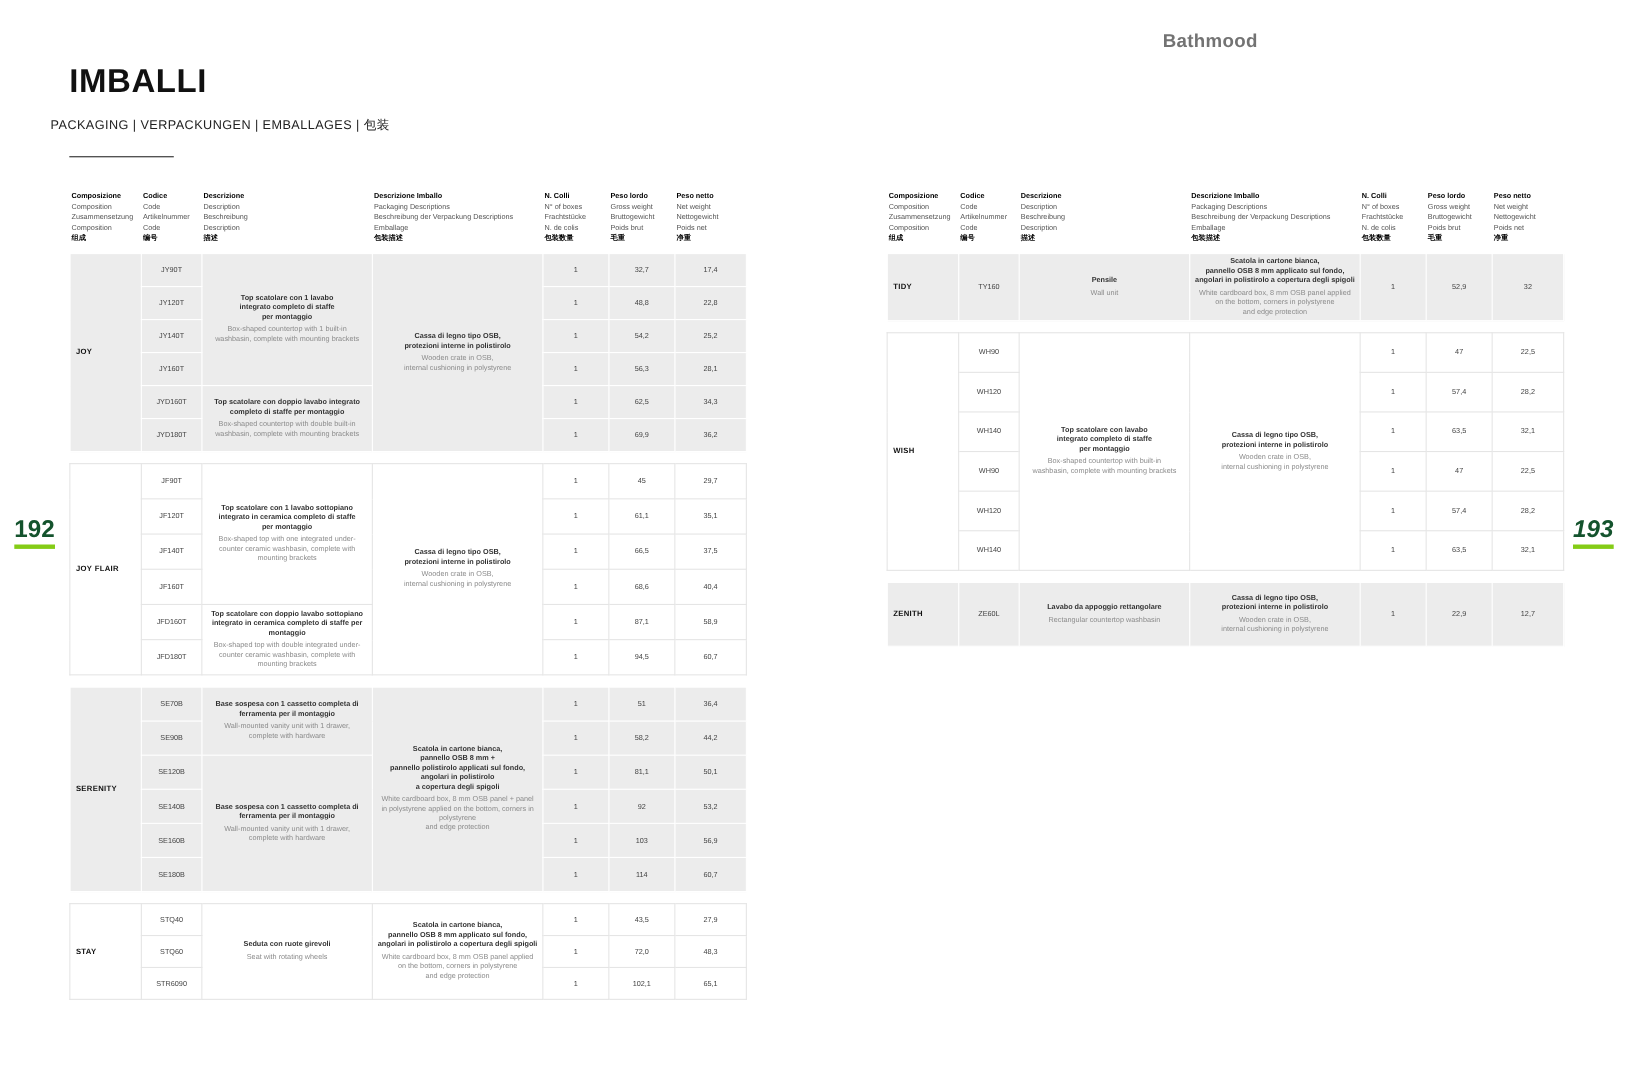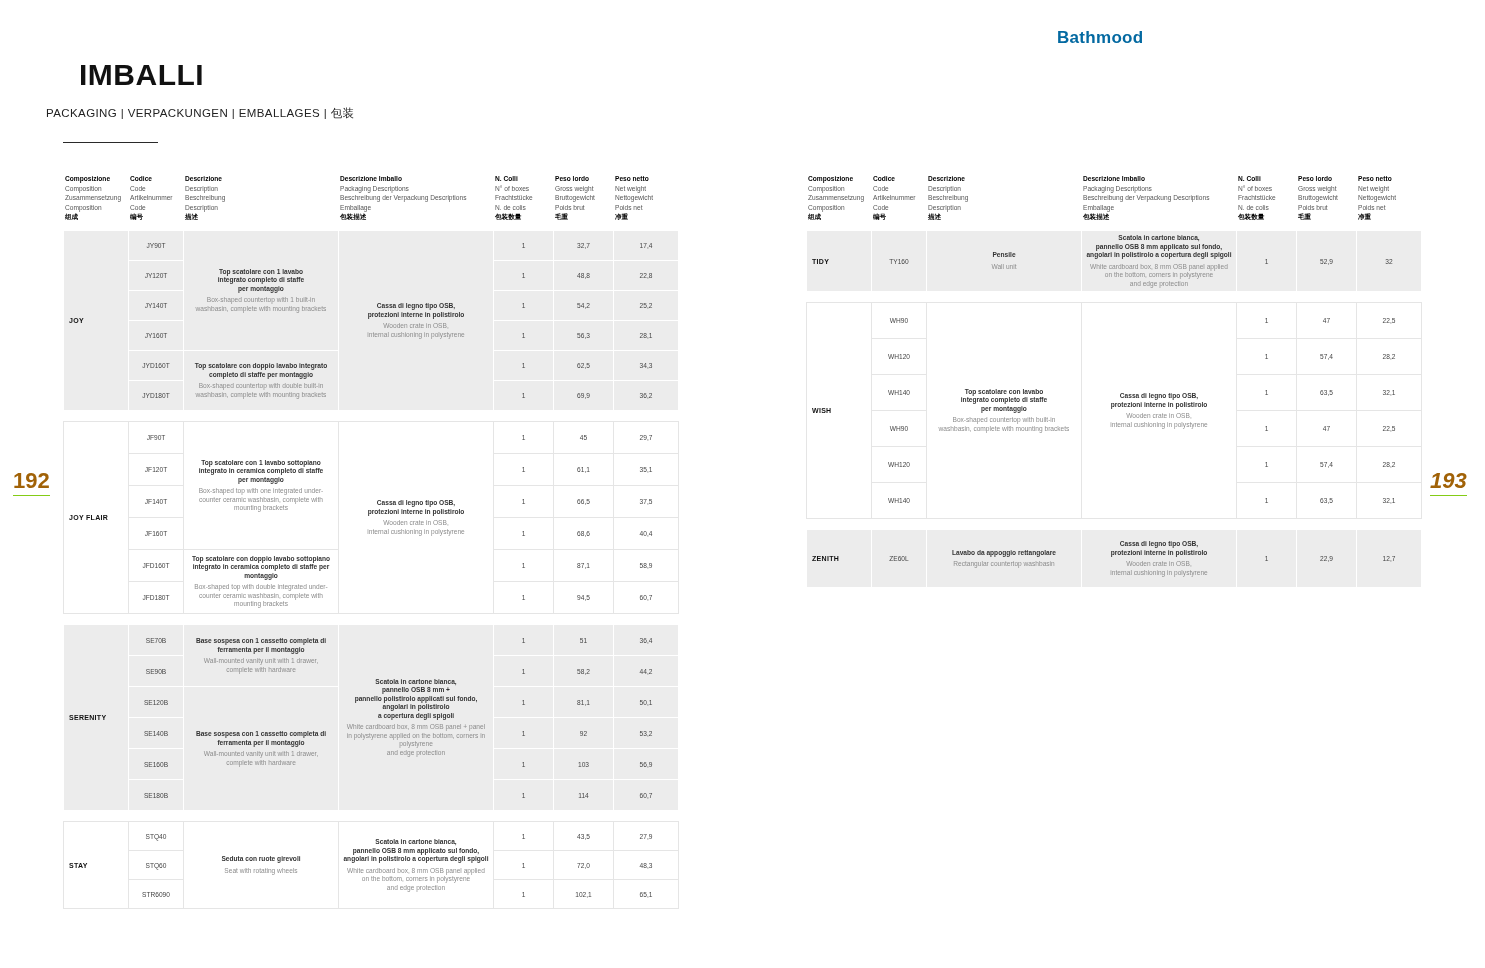--- a/index.html
+++ b/index.html
@@ -1,25 +1,25 @@
 <!DOCTYPE html>
 <html><head>
 <meta charset="utf-8">
 <style>
   * { box-sizing: border-box; }
   html,body { margin:0; padding:0; }
   body {
     width:1485px; height:968px; background:#ffffff; position:relative;
     font-family:"Liberation Sans", sans-serif; color:#1a1a1a; overflow:hidden;
   }
-  .brand { position:absolute; left:1057px; top:28px; font-size:17px; font-weight:800; letter-spacing:.3px; color:#0369a1; }
-  .title { position:absolute; left:63px; top:58px; font-size:30px; font-weight:800; letter-spacing:.5px; color:#111;margin-left:16px; }
+  .brand { position:absolute; left:1057px; top:28px; font-size:17px; font-weight:800; letter-spacing:.3px; color:#737373; }
+  .title { position:absolute; left:63px; top:58px; font-size:30px; font-weight:800; letter-spacing:.5px; color:#111; }
   .subtitle { position:absolute; left:46px; top:106px; font-size:11.5px; letter-spacing:.4px; color:#222; }
   .title-rule { position:absolute; left:63px; top:142px; width:95px; height:0; border-top:1.5px solid #2a2a2a; }
-  .pagenum { position:absolute; font-size:22px; font-weight:800; color:#a16207; border-bottom:1px solid #84cc16; padding-bottom:1px; }
+  .pagenum { position:absolute; font-size:22px; font-weight:800; color:#14532d; border-bottom:4px solid #84cc16; padding-bottom:1px; }
   .pagenum.left { left:13px; top:468px; }
   .pagenum.right { left:1430px; top:468px;font-style:italic; }
 
   .table-area { position:absolute; top:168px; }
   .table-area.left { left:63px; width:615px; }
   .table-area.right { left:806px; width:615px; }
 
   table { border-collapse:collapse; table-layout:fixed; width:615px; }
   col.c1{width:65px;} col.c2{width:55px;} col.c3{width:155px;} col.c4{width:155px;}
   col.c5{width:60px;} col.c6{width:60px;} col.c7{width:65px;}

